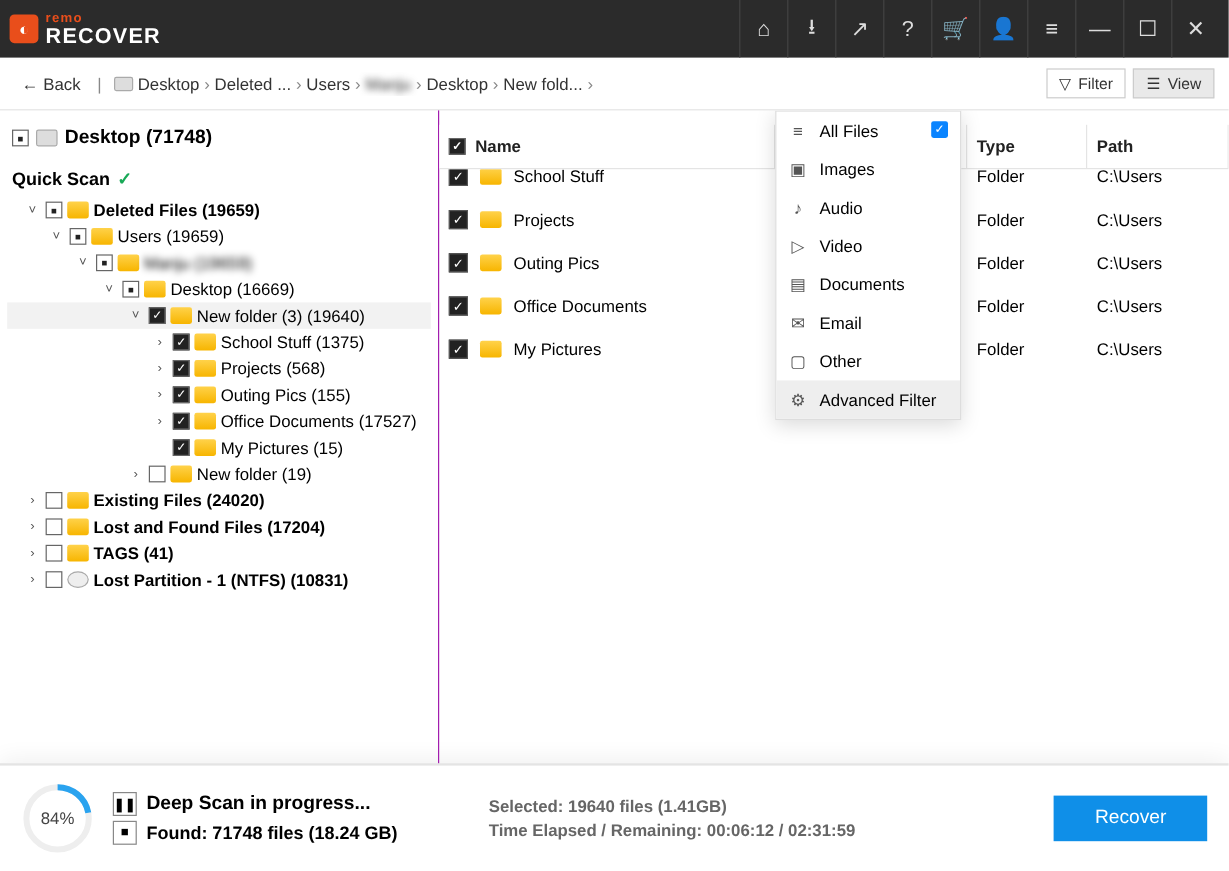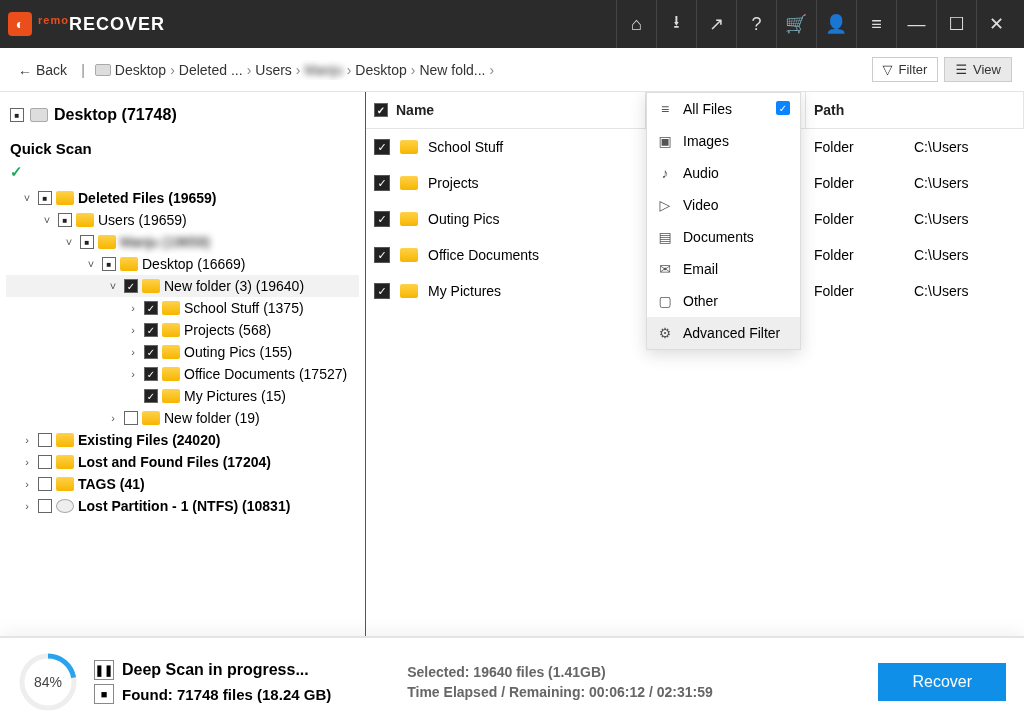--- a/index.html
+++ b/index.html
@@ -2,21 +2,21 @@
 <html><head>
 <meta charset="utf-8">
 <style>
 * { margin: 0; padding: 0; box-sizing: border-box; font-family: "Segoe UI", Arial, sans-serif; }
 body { background: #fff; width: 1024px; height: 726px; overflow: hidden; }
 
 
 .titlebar { height: 48px; background: #2b2b2b; display: flex; align-items: center; padding: 0 8px; }
 .logo-area { display: flex; align-items: center; gap: 6px; }
 .logo-icon { width: 24px; height: 24px; background: #e94e1b; border-radius: 4px; display:flex;align-items:center;justify-content:center; color:#fff; font-weight:bold; font-size:14px;}
-.logo-text { display:flex; line-height:1; }
+.logo-text { display:flex; flex-direction:column; line-height:1; }
 .logo-remo { color:#e94e1b; font-size:11px; font-weight:600; letter-spacing:1px; }
 .logo-recover { color:#fff; font-size:18px; font-weight:700; letter-spacing:1px; }
 .titlebar-spacer { flex:1; }
 .titlebar-btn { width:40px; height:48px; display:flex; align-items:center; justify-content:center; color:#ddd; font-size:18px; cursor:pointer; border-left:1px solid #444; }
 
 
 .toolbar { height: 44px; border-bottom: 1px solid #e4e4e4; display:flex; align-items:center; padding:0 12px; gap:6px; font-size:14px; color:#333; }
 .back-btn { display:flex; align-items:center; gap:4px; cursor:pointer; padding:4px 6px; }
 .crumb { display:flex; align-items:center; gap:4px; cursor:pointer; padding:2px 2px; white-space:nowrap; }
 .crumb-sep { color:#888; padding:0 2px; }
@@ -27,41 +27,41 @@
 .search-box { border:1px solid #ccc; display:flex; align-items:center; padding:0 0 0 8px; width:170px; height:28px; }
 .search-box input { border:none; outline:none; font-size:13px; flex:1; }
 
 
 .main { display:flex; height:calc(726px - 48px - 44px - 90px); }
 .sidebar { width:366px; border-right:1px solid #a21caf; overflow:auto; font-size:14px; padding:10px 6px; }
 .content { flex:1; position:relative; overflow:auto; }
 
 
 .tree-root { font-weight:700; font-size:16px; display:flex; align-items:center; gap:6px; padding:4px 4px 10px 4px; }
-.section-label { font-weight:700; padding:6px 4px; display:flex; align-items:flex-start; gap:6px; font-size:15px;flex-direction:column; }
+.section-label { font-weight:700; padding:6px 4px; display:flex; align-items:center; gap:6px; font-size:15px; }
 .tree-item { display:flex; align-items:center; gap:4px; padding:3px 0; cursor:pointer; white-space:nowrap; font-size:14px; }
 .tree-item.bold > .ti-label { font-weight:700; }
 .tree-item .ti-label { }
 .tree-item.selected { background:#f2f2f2; }
 .indent-1{padding-left:14px}.indent-2{padding-left:34px}.indent-3{padding-left:56px}.indent-4{padding-left:78px}.indent-5{padding-left:100px}.indent-6{padding-left:120px}
 
 .chev { width:14px; display:flex; justify-content:center; color:#555; font-size:11px; }
 .cb { width:14px; height:14px; border:1px solid #666; display:inline-flex; align-items:center; justify-content:center; background:#fff; }
 .cb.checked { background:#222; color:#fff; }
 .cb.checked::after { content:"✓"; font-size:10px; }
 .cb.mixed::after { content:"■"; font-size:8px; color:#222; }
 .folder-ico { width:18px; height:14px; background:linear-gradient(#ffd24a,#f7b500); border-radius:2px; }
 .drive-ico { width:18px; height:14px; background:#ddd; border-radius:2px; border:1px solid #aaa; }
 .disk-ico { width:18px; height:14px; background:#eee; border-radius:50%; border:1px solid #aaa; }
 .check-green { color:#18a957; font-weight:bold; }
 .clock-ico { color:#888; font-size:12px; }
 .blur-txt { filter: blur(3px); }
 
 
-.thead { display:flex; border-bottom:1px solid #e4e4e4; background:#fff; font-weight:700; font-size:14px; color:#222; position:sticky; top:0;}
+.thead { display:flex; border-bottom:1px solid #e4e4e4; background:#fff; font-weight:700; font-size:14px; color:#222; position:sticky; top:12px;}
 .thead > div { padding:10px 8px; border-right:1px solid #e4e4e4; }
 .col-name{width:280px; display:flex; align-items:center; gap:8px;}
 .col-mod{width:160px}.col-type{width:100px}.col-path{flex:1}
 
 .trow { display:flex; align-items:flex-end; font-size:14px; }
 .trow > div { padding:10px 8px; }
 .trow .col-name { display:flex; align-items:center; gap:10px;}
 .nm-cb { width:16px; height:16px; border:1px solid #555; background:#222; color:#fff; display:flex; align-items:center; justify-content:center; }
 .nm-cb::after{content:"✓"; font-size:11px;}
 
@@ -265,20 +265,21 @@
       </div>
   </div>
 
   <div class="content">
     <div class="thead">
       <div class="col-name">
         <span class="cb checked"></span>
         <span>Name</span>
       </div>
       <div class="col-mod">ified</div>
+      <div class="col-type">Type</div>
       <div class="col-path">Path</div>
     </div>
     <div id="tbody">
         <div class="trow">
           <div class="col-name">
             <span class="nm-cb"></span>
             <span class="folder-ico"></span>
             <span>School Stuff</span>
           </div>
           <div class="col-mod">22</div>

